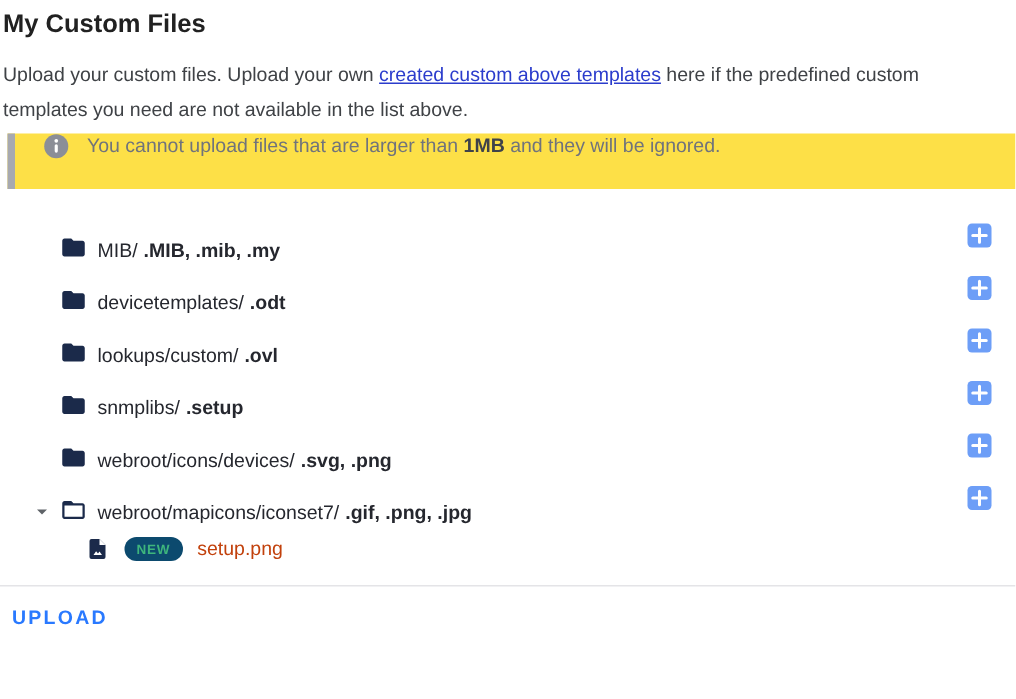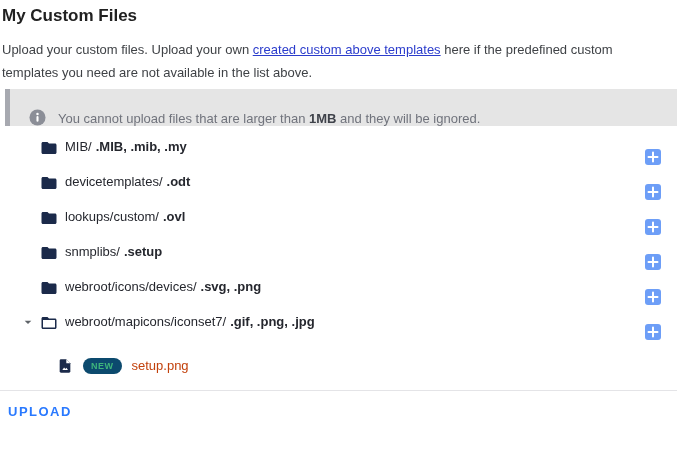--- a/index.html
+++ b/index.html
@@ -8,29 +8,29 @@
   .page { width: 677px; height: 463px; position: relative; }
 
   
   .header { padding: 6px 0 0 2px; }
   h1 { font-size: 17px; line-height: 19px; font-weight: 700; color: #212121; }
   .desc { margin-top: 13px; width: 660px; font-size: 13px; line-height: 23px; color: #3f4246; }
   .desc a { color: #2b3ccc; text-decoration: underline; cursor: pointer; }
 
   
   .banner { margin-top: 5px; margin-left: 5px; width: 672px; height: 37px;
-    background: #e5e5e5; display: flex; align-items: flex-end; }
+    background: #fde047; display: flex; align-items: flex-start; }
   .banner-bar { width: 5px; height: 100%; background: #a7a9b0; flex: 0 0 auto; }
   .banner-icon { margin-left: 19px; width: 17px; height: 17px; flex: 0 0 auto; display: flex; }
   .banner-text { margin-left: 12px; font-size: 13px; color: #70737c; }
   .banner-text b { color: #3f424a; font-weight: 700; }
 
   
   .tree { margin-top: 13px; }
-  .row { height: 35px; display: flex; align-items: flex-start; position: relative; padding-left: 20px; }
+  .row { height: 35px; display: flex; align-items: flex-end; position: relative; padding-left: 20px; }
   .chevron-slot { width: 20px; height: 16px; flex: 0 0 auto; display: flex; align-items: center; }
   .icon { display: flex; align-items: center; flex: 0 0 auto; }
   .row-text { margin-left: 7px; font-size: 13px; color: #25272e; white-space: nowrap; }
   .row-text .ext { font-weight: 700; margin-left: 4px; }
   .add-btn { position: absolute; right: 16px; top: 50%; transform: translateY(-50%);
     width: 16px; height: 16px; background: #6d9ef7; border: none; border-radius: 3px;
     display: flex; align-items: center; justify-content: center; cursor: pointer; padding: 0; }
   .child-row { height: 33px; display: flex; align-items: center; padding-left: 57px; }
   .badge { margin-left: 10px; background: #0c4a6e; color: #3eb57c; font-size: 9px;
     font-weight: 700; letter-spacing: .5px; padding: 3px 8px; border-radius: 9px; }

